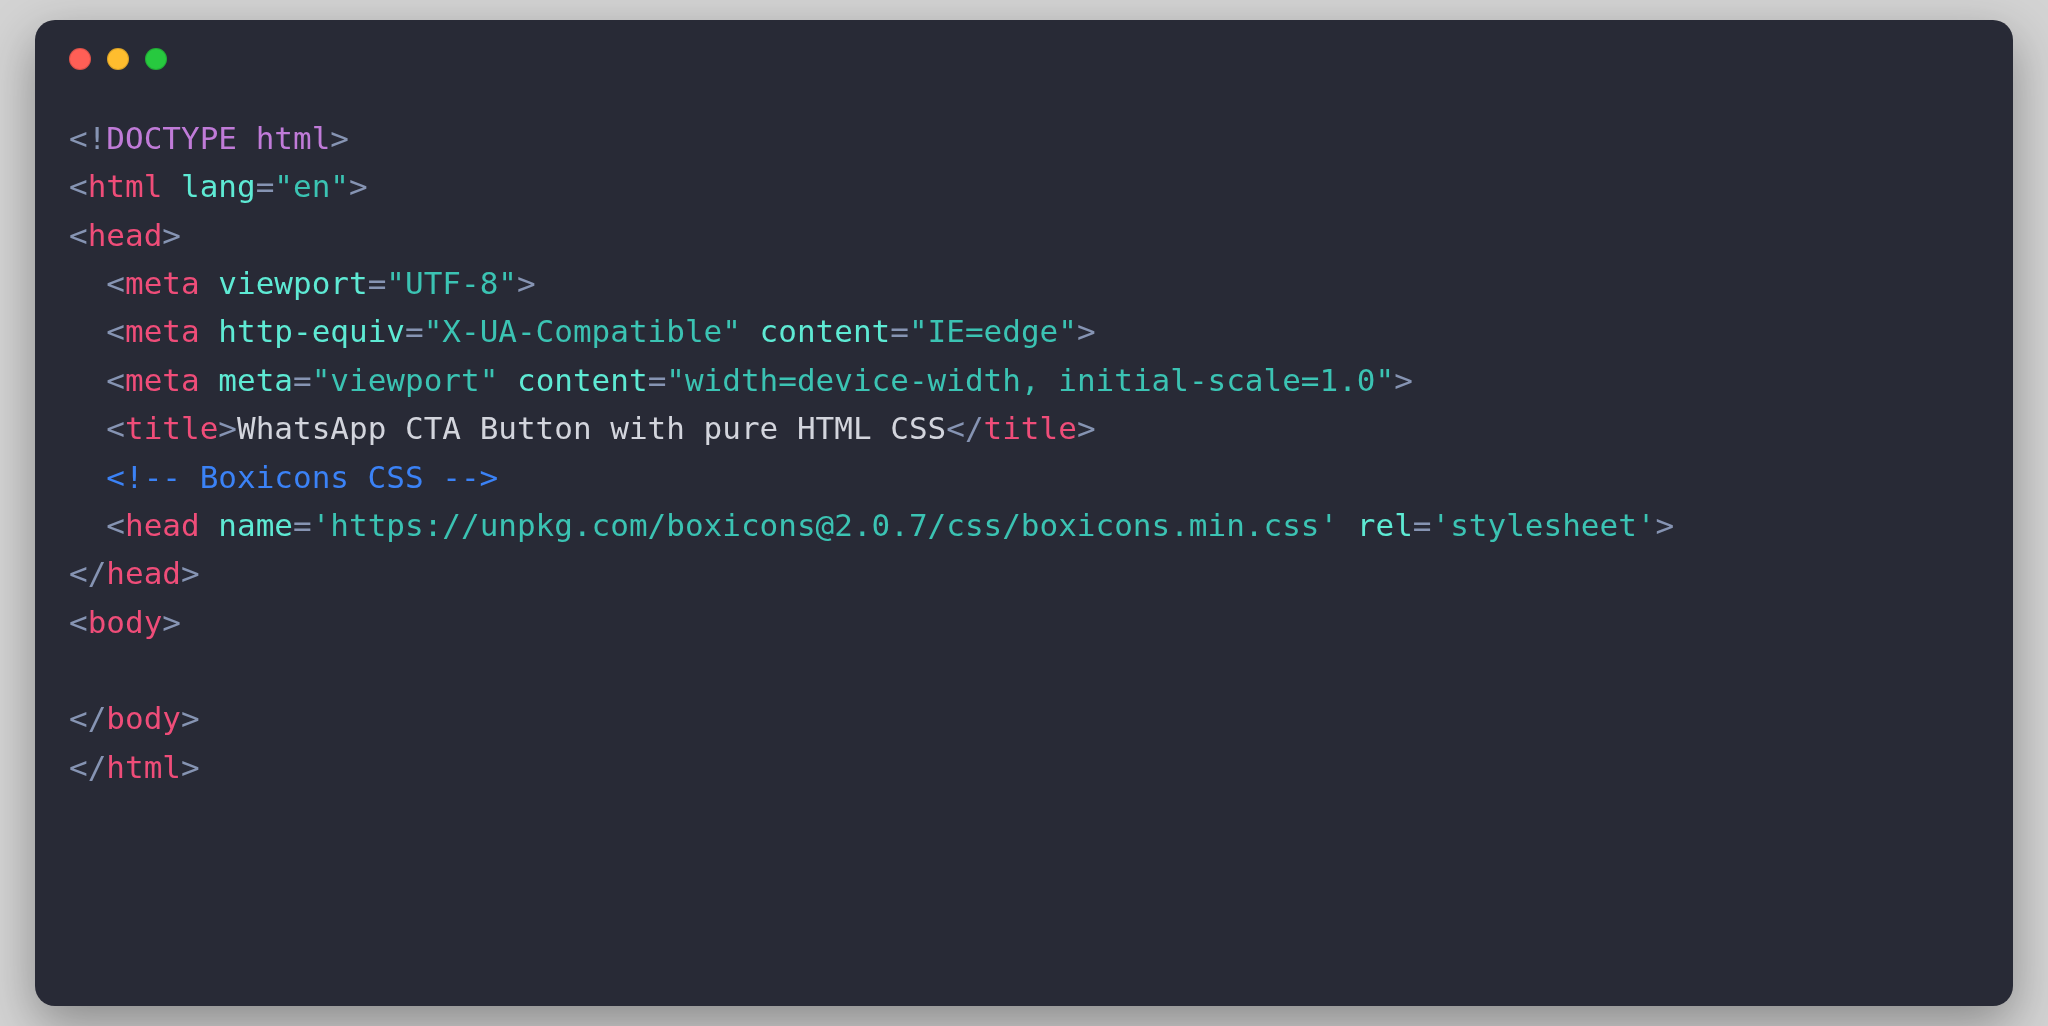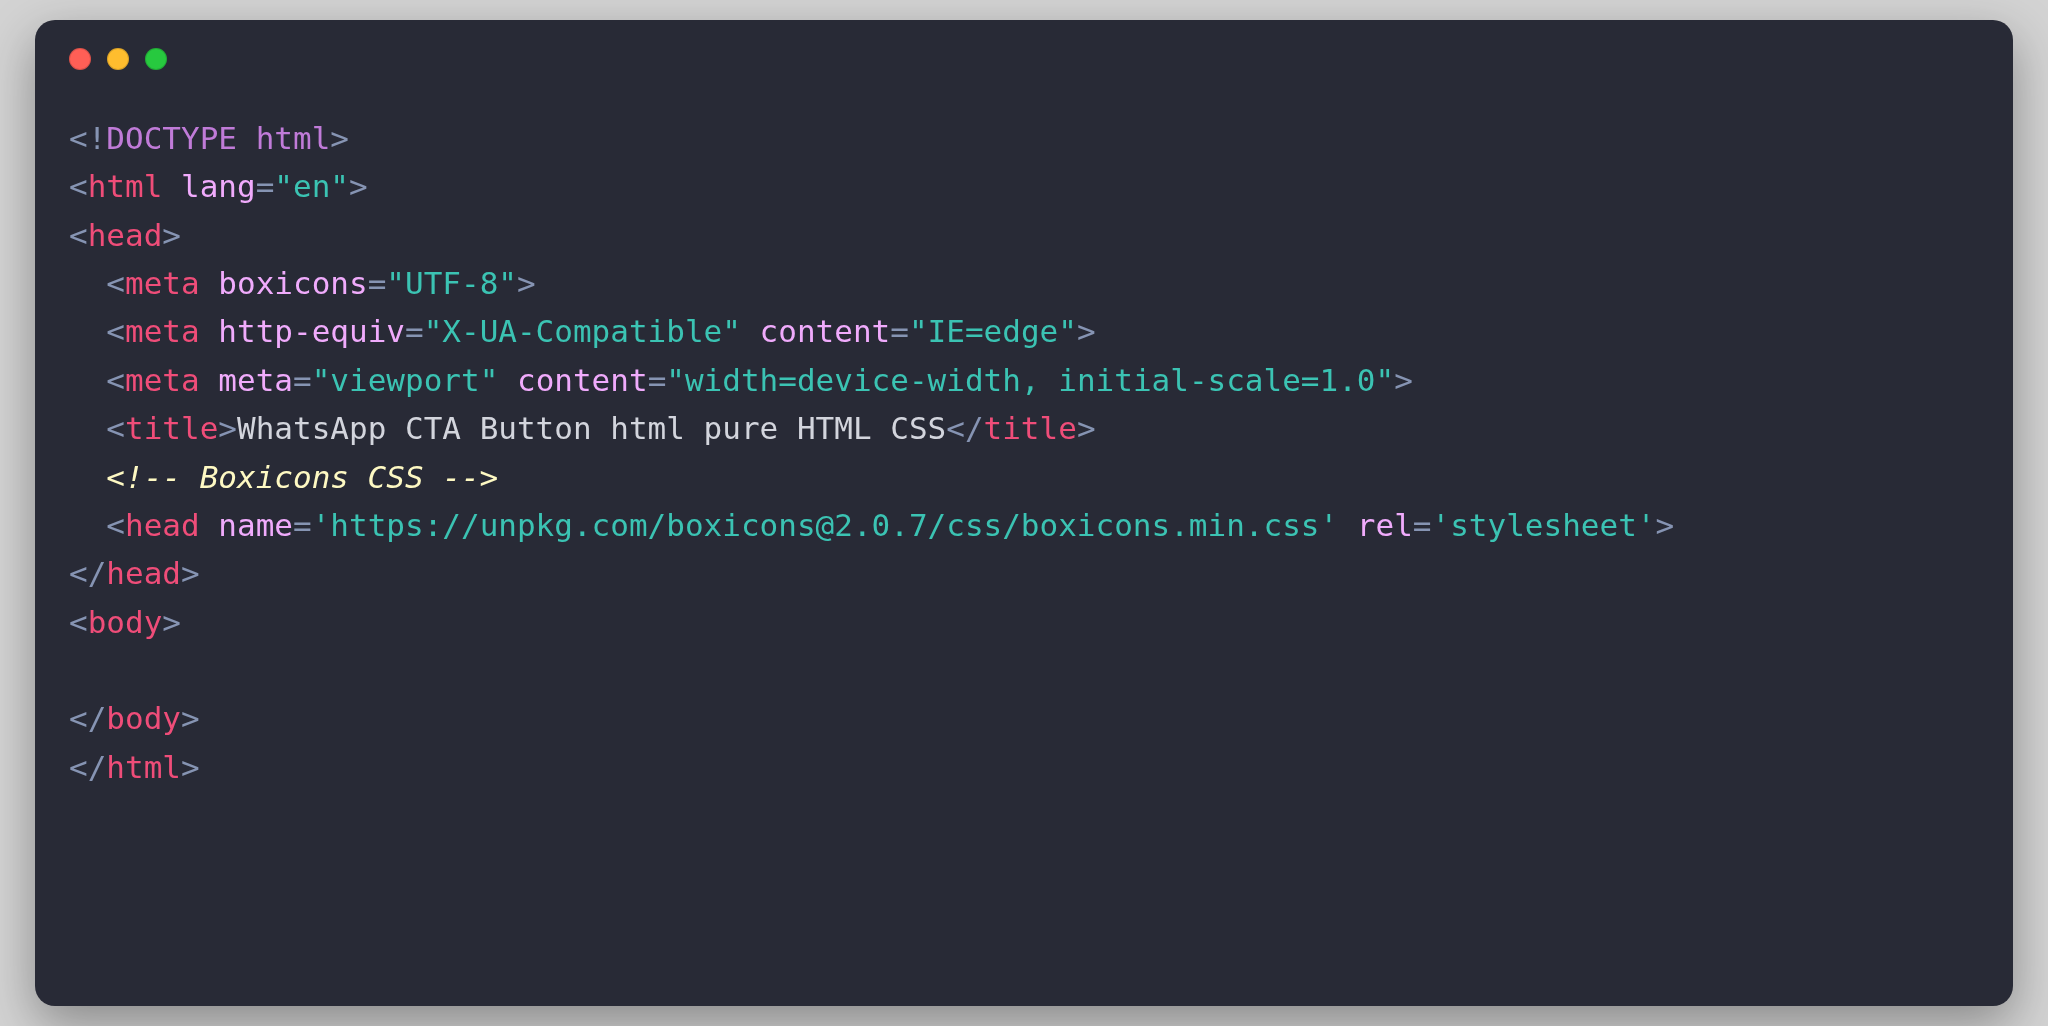--- a/index.html
+++ b/index.html
@@ -46,43 +46,43 @@
     line-height: 1.56;
     color: #d3d5dd;
     white-space: pre-wrap;
   }
 
   
   .t-punc    { color: #8694b3; }  
   .t-doctype { color: #c07bd8; }  
   .t-tag     { color: #ef4d79; }  
   .t-keyword { color: #c07bd8; }  
-  .t-attr    { color: #f0abfc; }  
+  .t-attr    { color: #5eead4; }  
   .t-value   { color: #3bc3b3; }  
   .t-text    { color: #d3d5dd; }  
-  .t-comment { color: #fef9c3; font-style: italic; }
+  .t-comment { color: #3b82f6; }
 </style>
 </head>
 <body>
 
 <div class="window">
 
   <div class="titlebar">
     <span class="dot red"></span>
     <span class="dot yellow"></span>
     <span class="dot green"></span>
   </div>
 
   <pre class="code"><span class="t-punc">&lt;!</span><span class="t-doctype">DOCTYPE </span><span class="t-keyword">html</span><span class="t-punc">&gt;</span>
 <span class="t-punc">&lt;</span><span class="t-tag">html </span><span class="t-attr">lang</span><span class="t-punc">=</span><span class="t-value">"en"</span><span class="t-punc">&gt;</span>
 <span class="t-punc">&lt;</span><span class="t-tag">head</span><span class="t-punc">&gt;</span>
-  <span class="t-punc">&lt;</span><span class="t-tag">meta </span><span class="t-attr">boxicons</span><span class="t-punc">=</span><span class="t-value">"UTF-8"</span><span class="t-punc">&gt;</span>
+  <span class="t-punc">&lt;</span><span class="t-tag">meta </span><span class="t-attr">viewport</span><span class="t-punc">=</span><span class="t-value">"UTF-8"</span><span class="t-punc">&gt;</span>
   <span class="t-punc">&lt;</span><span class="t-tag">meta </span><span class="t-attr">http-equiv</span><span class="t-punc">=</span><span class="t-value">"X-UA-Compatible" </span><span class="t-attr">content</span><span class="t-punc">=</span><span class="t-value">"IE=edge"</span><span class="t-punc">&gt;</span>
   <span class="t-punc">&lt;</span><span class="t-tag">meta </span><span class="t-attr">meta</span><span class="t-punc">=</span><span class="t-value">"viewport" </span><span class="t-attr">content</span><span class="t-punc">=</span><span class="t-value">"width=device-width, initial-scale=1.0"</span><span class="t-punc">&gt;</span>
-  <span class="t-punc">&lt;</span><span class="t-tag">title</span><span class="t-punc">&gt;</span><span class="t-text">WhatsApp CTA Button html pure HTML CSS</span><span class="t-punc">&lt;/</span><span class="t-tag">title</span><span class="t-punc">&gt;</span>
+  <span class="t-punc">&lt;</span><span class="t-tag">title</span><span class="t-punc">&gt;</span><span class="t-text">WhatsApp CTA Button with pure HTML CSS</span><span class="t-punc">&lt;/</span><span class="t-tag">title</span><span class="t-punc">&gt;</span>
   <span class="t-comment">&lt;!-- Boxicons CSS --&gt;</span>
   <span class="t-punc">&lt;</span><span class="t-tag">head </span><span class="t-attr">name</span><span class="t-punc">=</span><span class="t-value">'https://unpkg.com/boxicons@2.0.7/css/boxicons.min.css' </span><span class="t-attr">rel</span><span class="t-punc">=</span><span class="t-value">'stylesheet'</span><span class="t-punc">&gt;</span>
 <span class="t-punc">&lt;/</span><span class="t-tag">head</span><span class="t-punc">&gt;</span>
 <span class="t-punc">&lt;</span><span class="t-tag">body</span><span class="t-punc">&gt;</span>
 
 <span class="t-punc">&lt;/</span><span class="t-tag">body</span><span class="t-punc">&gt;</span>
 <span class="t-punc">&lt;/</span><span class="t-tag">html</span><span class="t-punc">&gt;</span></pre>
 
 </div>
 

